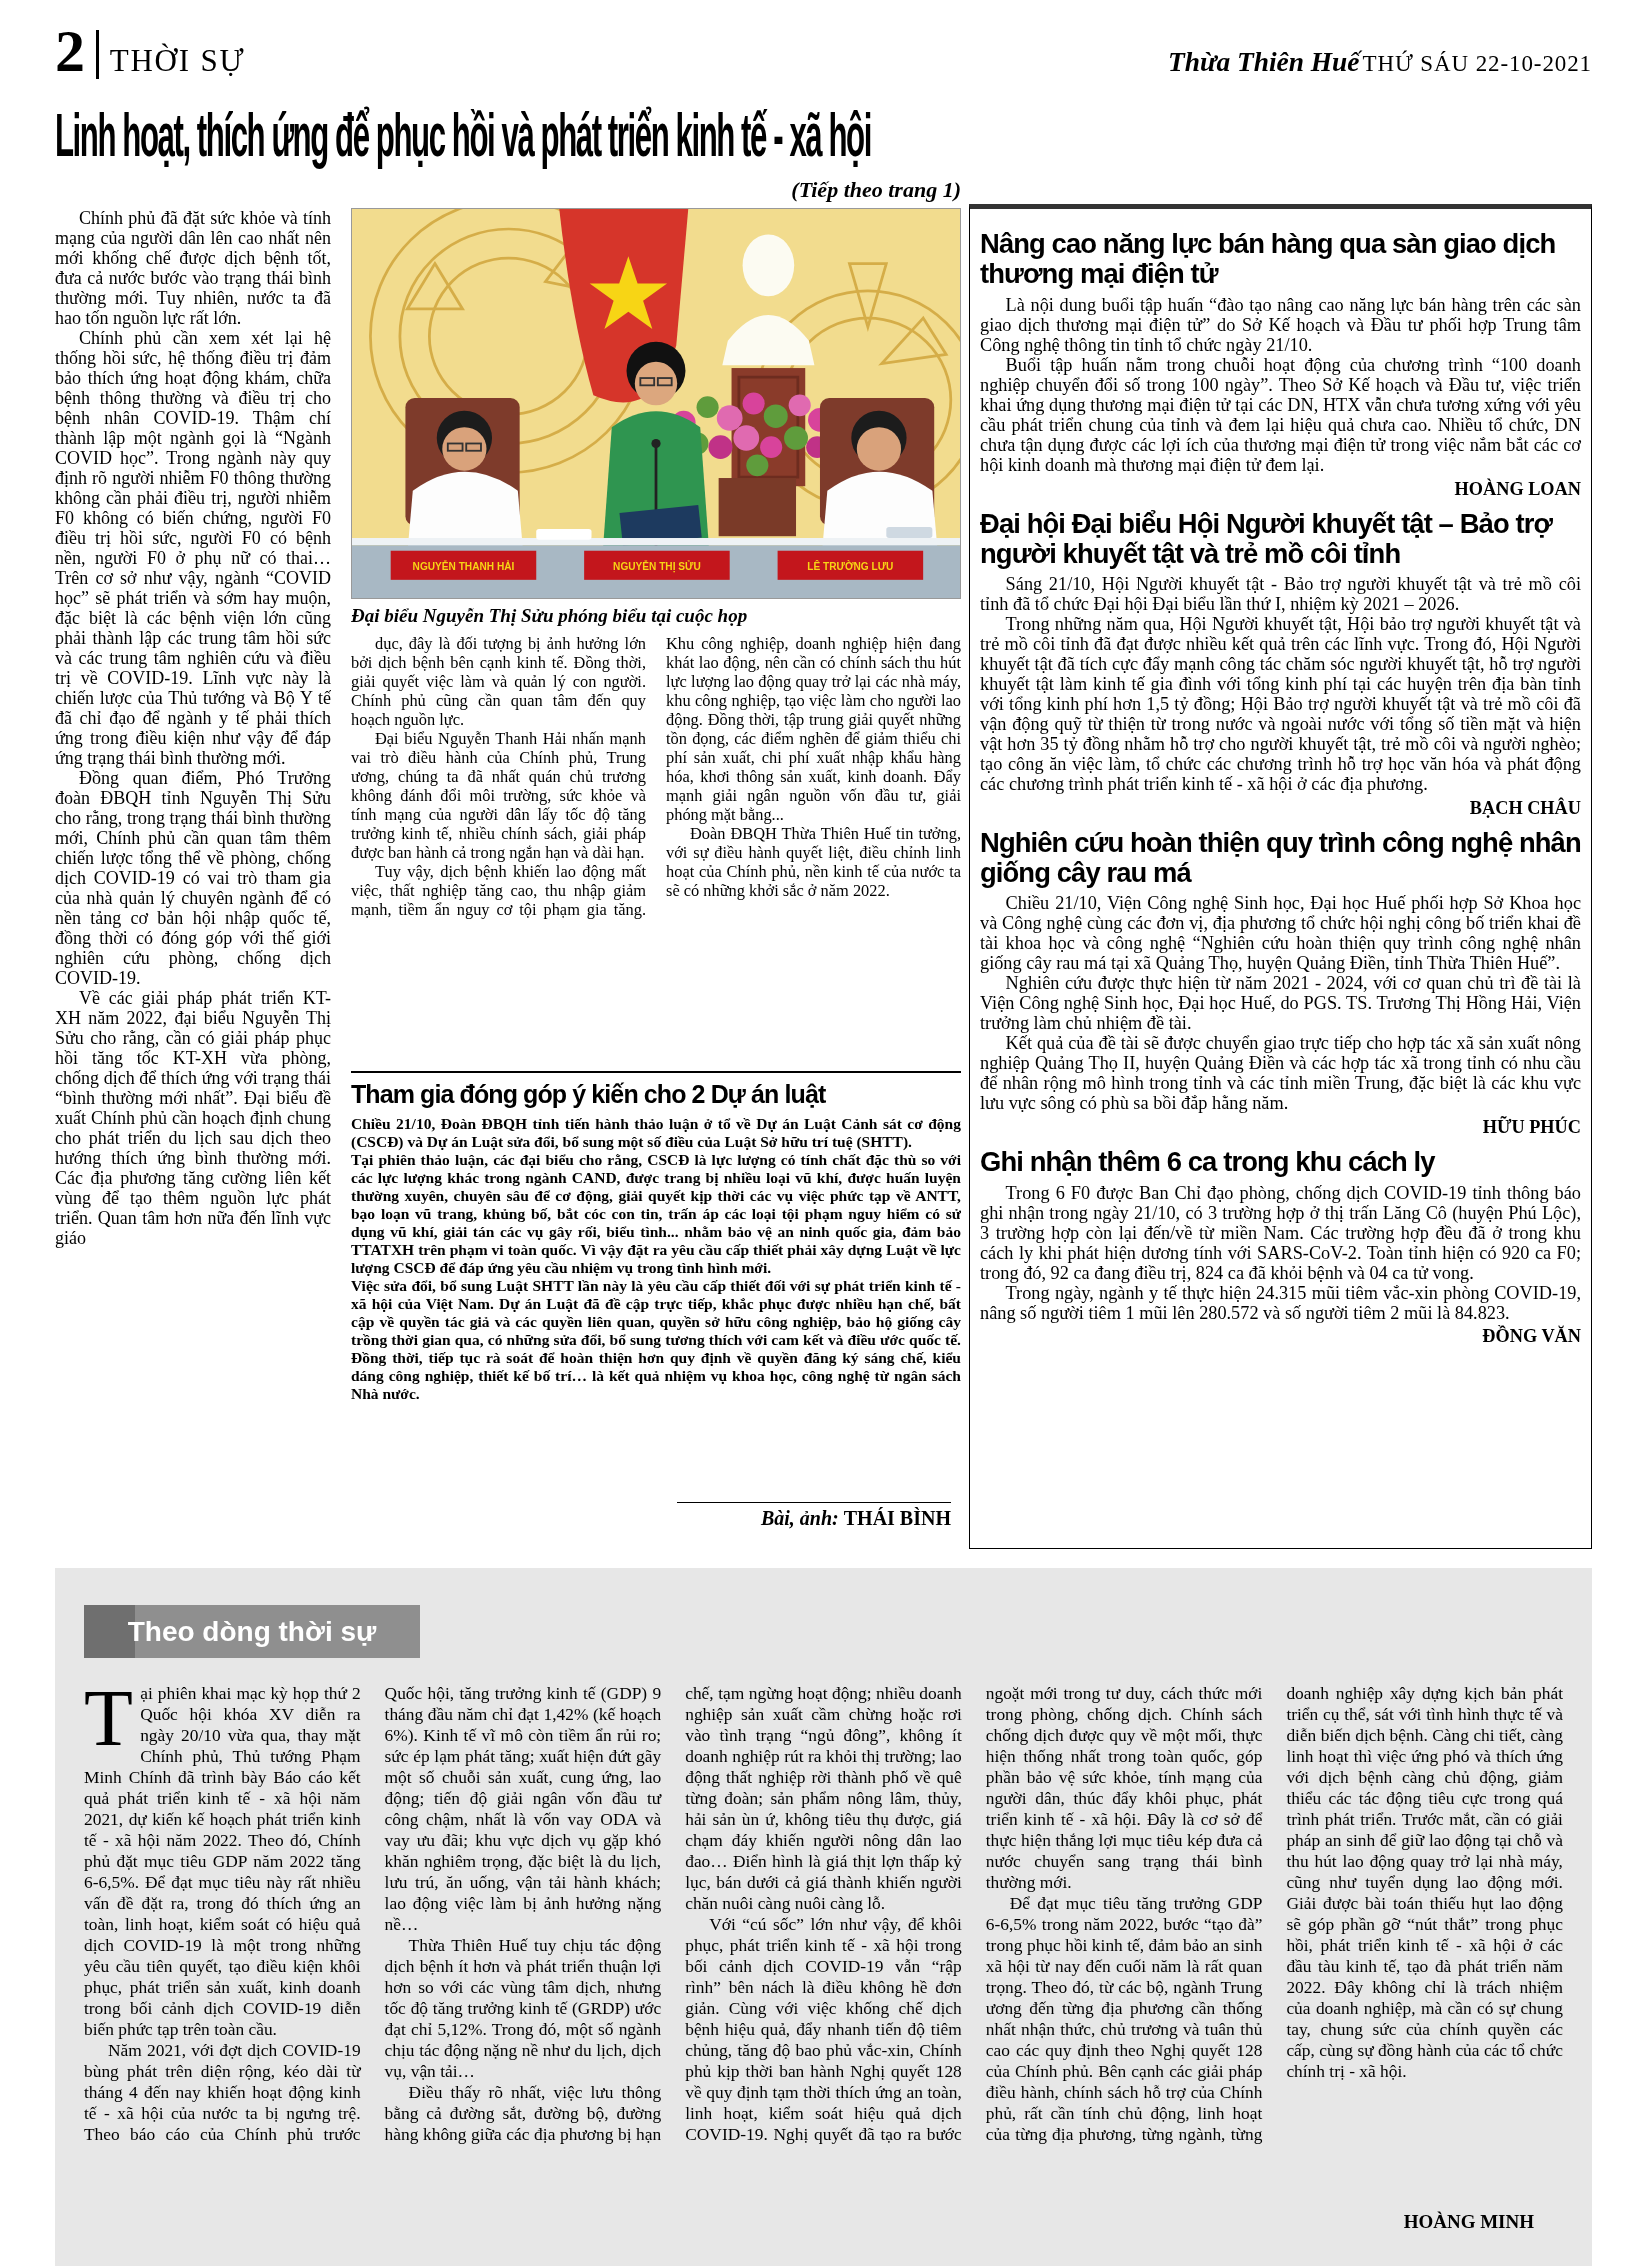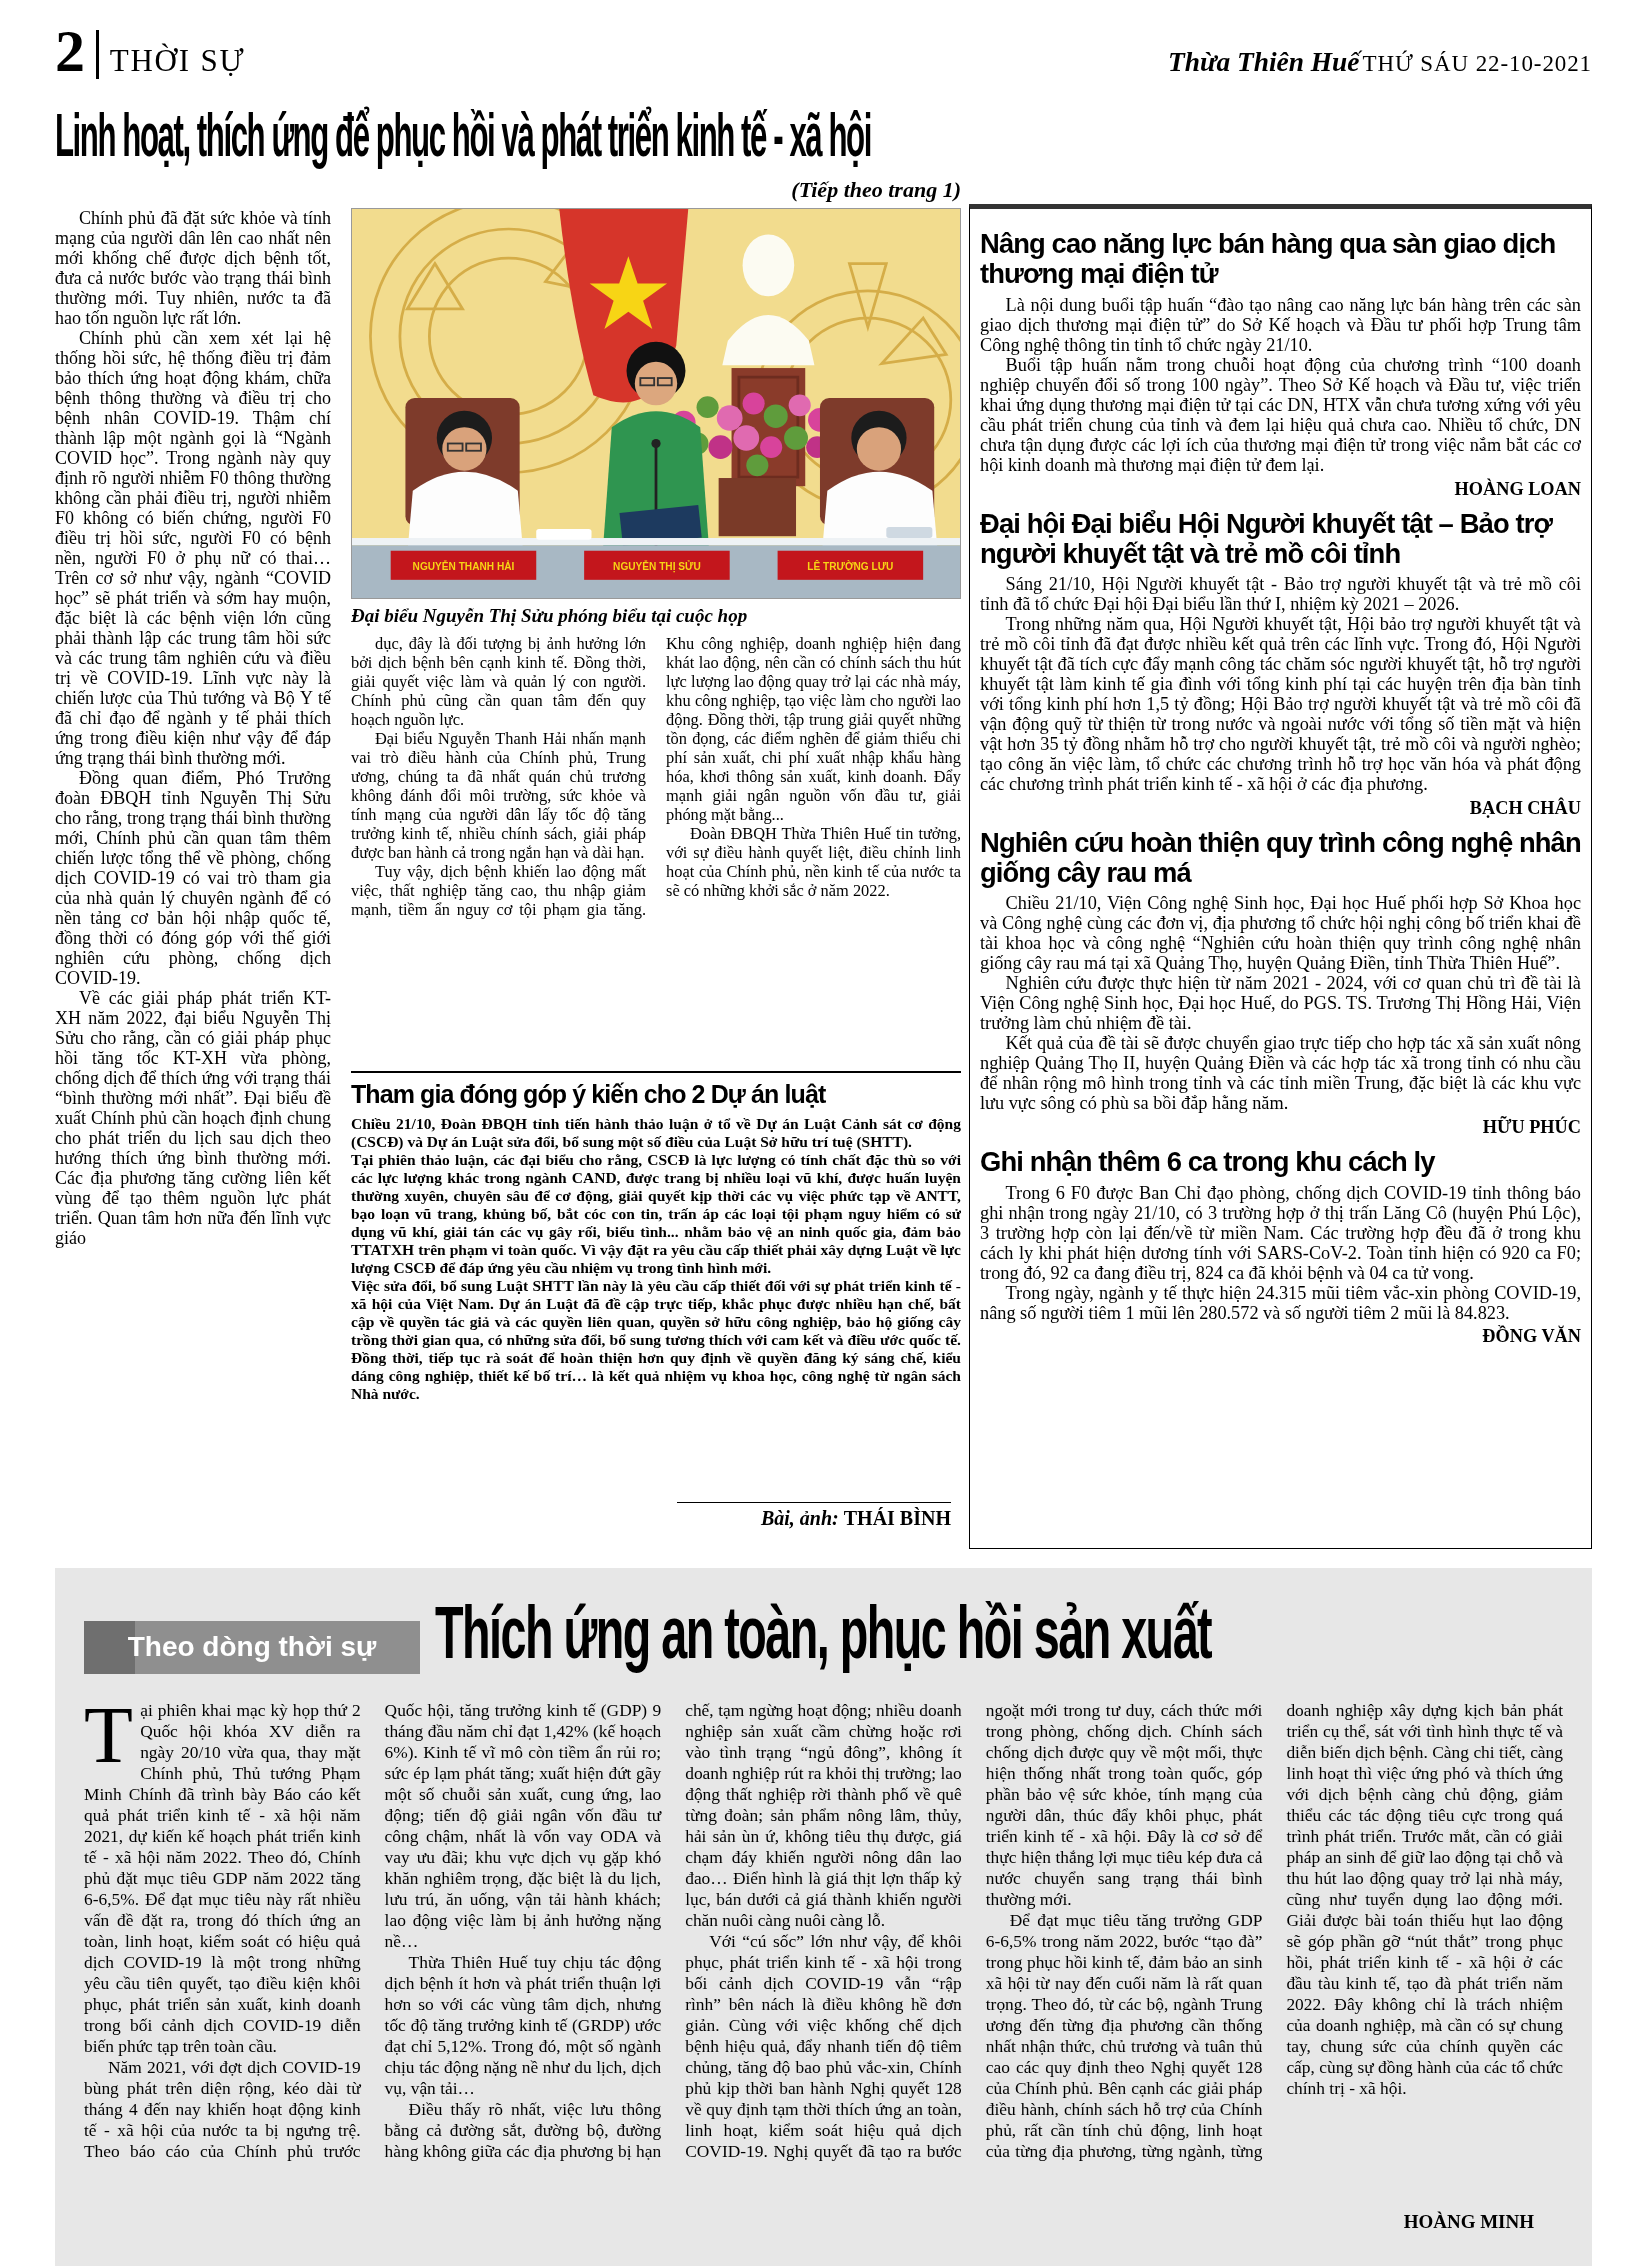--- a/index.html
+++ b/index.html
@@ -52,21 +52,21 @@
   
   .sidebar { flex:1; margin-top:102px; height:1345px; border:1.8px solid #000; border-top:5.5px solid #333;
              padding:11px 10px; overflow:hidden; }
   .sb-title { font-family:"Liberation Sans","DejaVu Sans",sans-serif; font-weight:bold; font-size:27.4px;
               letter-spacing:-0.9px; line-height:30px; margin:9.1px 0 5.5px 0; }
   .sb-body p { font-size:18.3px; line-height:20px; text-align:justify; text-indent:25.6px; }
   .sb-byline { text-align:right; font-weight:bold; font-size:18.3px; margin:3.7px 0 9.1px 0; }
 
   
   .bottom-section { position:relative; margin-top:18.3px; background:#e7e7e7; padding:22px 29px 25.6px 29px; height:702px; overflow:hidden; }
-  .banner-row { display:flex; align-items:flex-end; gap:15px; height:84px; margin-bottom:26px; }
+  .banner-row { display:flex; align-items:center; gap:31px; height:84px; margin-bottom:9px; }
   .kicker-box { width:336px; height:53px; flex:none;
                 background:linear-gradient(90deg,#6f6f6f 0 51px,#8f8f8f 51px);
                 display:flex; align-items:center; justify-content:center; }
   .kicker-box span { color:#fff; font-family:"Liberation Sans","DejaVu Sans",sans-serif; font-weight:bold;
                      font-size:28px; letter-spacing:0; }
   .bottom-headline-wrap { flex:1; height:84px; display:flex; align-items:center; overflow:visible; }
   .bottom-headline { display:inline-block; white-space:nowrap; font-family:"Liberation Sans","DejaVu Sans",sans-serif;
                      font-weight:bold; font-size:55px; letter-spacing:-1.8px; transform:scale(0.85,1.35);
                      transform-origin:left center; }
   .bottom-cols { columns:5; column-gap:24px; height:556px; overflow:hidden; }
@@ -274,23 +274,20 @@
     </div>
 
   </div>
 </div>
 
 <div class="bottom-section">
   <div class="banner-row">
     <div class="kicker-box">
       <span>Theo dòng thời sự</span>
     </div>
-    <div class="bottom-headline-wrap">
-      <span class="bottom-headline">Thích ứng an toàn, phục hồi sản xuất</span>
-    </div>
   </div>
 
   <div class="bottom-cols">
 
   <p class="no-indent"><span class="dropcap">T</span>ại phiên khai mạc kỳ họp thứ 2 Quốc hội khóa XV diễn ra ngày 20/10 vừa qua, thay mặt Chính phủ, Thủ tướng Phạm Minh Chính đã trình bày Báo cáo kết quả phát triển kinh tế - xã hội năm 2021, dự kiến kế hoạch phát triển kinh tế - xã hội năm 2022. Theo đó, Chính phủ đặt mục tiêu GDP năm 2022 tăng 6-6,5%. Để đạt mục tiêu này rất nhiều vấn đề đặt ra, trong đó thích ứng an toàn, linh hoạt, kiểm soát có hiệu quả dịch COVID-19 là một trong những yêu cầu tiên quyết, tạo điều kiện khôi phục, phát triển sản xuất, kinh doanh trong bối cảnh dịch COVID-19 diễn biến phức tạp trên toàn cầu.</p>
       <p>Năm 2021, với đợt dịch COVID-19 bùng phát trên diện rộng, kéo dài từ tháng 4 đến nay khiến hoạt động kinh tế - xã hội của nước ta bị ngưng trệ. Theo báo cáo của Chính phủ trước Quốc hội, tăng trưởng kinh tế (GDP) 9 tháng đầu năm chỉ đạt 1,42% (kế hoạch 6%). Kinh tế vĩ mô còn tiềm ẩn rủi ro; sức ép lạm phát tăng; xuất hiện đứt gãy một số chuỗi sản xuất, cung ứng, lao động; tiến độ giải ngân vốn đầu tư công chậm, nhất là vốn vay ODA và vay ưu đãi; khu vực dịch vụ gặp khó khăn nghiêm trọng, đặc biệt là du lịch, lưu trú, ăn uống, vận tải hành khách; lao động việc làm bị ảnh hưởng nặng nề…</p>
       <p>Thừa Thiên Huế tuy chịu tác động dịch bệnh ít hơn và phát triển thuận lợi hơn so với các vùng tâm dịch, nhưng tốc độ tăng trưởng kinh tế (GRDP) ước đạt chỉ 5,12%. Trong đó, một số ngành chịu tác động nặng nề như du lịch, dịch vụ, vận tải…</p>
       <p>Điều thấy rõ nhất, việc lưu thông bằng cả đường sắt, đường bộ, đường hàng không giữa các địa phương bị hạn chế, tạm ngừng hoạt động; nhiều doanh nghiệp sản xuất cầm chừng hoặc rơi vào tình trạng “ngủ đông”, không ít doanh nghiệp rút ra khỏi thị trường; lao động thất nghiệp rời thành phố về quê từng đoàn; sản phẩm nông lâm, thủy, hải sản ùn ứ, không tiêu thụ được, giá chạm đáy khiến người nông dân lao đao… Điển hình là giá thịt lợn thấp kỷ lục, bán dưới cả giá thành khiến người chăn nuôi càng nuôi càng lỗ.</p>
       <p>Với “cú sốc” lớn như vậy, để khôi phục, phát triển kinh tế - xã hội trong bối cảnh dịch COVID-19 vẫn “rập rình” bên nách là điều không hề đơn giản. Cùng với việc khống chế dịch bệnh hiệu quả, đẩy nhanh tiến độ tiêm chủng, tăng độ bao phủ vắc-xin, Chính phủ kịp thời ban hành Nghị quyết 128 về quy định tạm thời thích ứng an toàn, linh hoạt, kiểm soát hiệu quả dịch COVID-19. Nghị quyết đã tạo ra bước ngoặt mới trong tư duy, cách thức mới trong phòng, chống dịch. Chính sách chống dịch được quy về một mối, thực hiện thống nhất trong toàn quốc, góp phần bảo vệ sức khỏe, tính mạng của người dân, thúc đẩy khôi phục, phát triển kinh tế - xã hội. Đây là cơ sở để thực hiện thắng lợi mục tiêu kép đưa cả nước chuyển sang trạng thái bình thường mới.</p>
       <p>Để đạt mục tiêu tăng trưởng GDP 6-6,5% trong năm 2022, bước “tạo đà” trong phục hồi kinh tế, đảm bảo an sinh xã hội từ nay đến cuối năm là rất quan trọng. Theo đó, từ các bộ, ngành Trung ương đến từng địa phương cần thống nhất nhận thức, chủ trương và tuân thủ cao các quy định theo Nghị quyết 128 của Chính phủ. Bên cạnh các giải pháp điều hành, chính sách hỗ trợ của Chính phủ, rất cần tính chủ động, linh hoạt của từng địa phương, từng ngành, từng doanh nghiệp xây dựng kịch bản phát triển cụ thể, sát với tình hình thực tế và diễn biến dịch bệnh. Càng chi tiết, càng linh hoạt thì việc ứng phó và thích ứng với dịch bệnh càng chủ động, giảm thiểu các tác động tiêu cực trong quá trình phát triển. Trước mắt, cần có giải pháp an sinh để giữ lao động tại chỗ và thu hút lao động quay trở lại nhà máy, cũng như tuyển dụng lao động mới. Giải được bài toán thiếu hụt lao động sẽ góp phần gỡ “nút thắt” trong phục hồi, phát triển kinh tế - xã hội ở các đầu tàu kinh tế, tạo đà phát triển năm 2022. Đây không chỉ là trách nhiệm của doanh nghiệp, mà cần có sự chung tay, chung sức của chính quyền các cấp, cùng sự đồng hành của các tổ chức chính trị - xã hội.</p>

